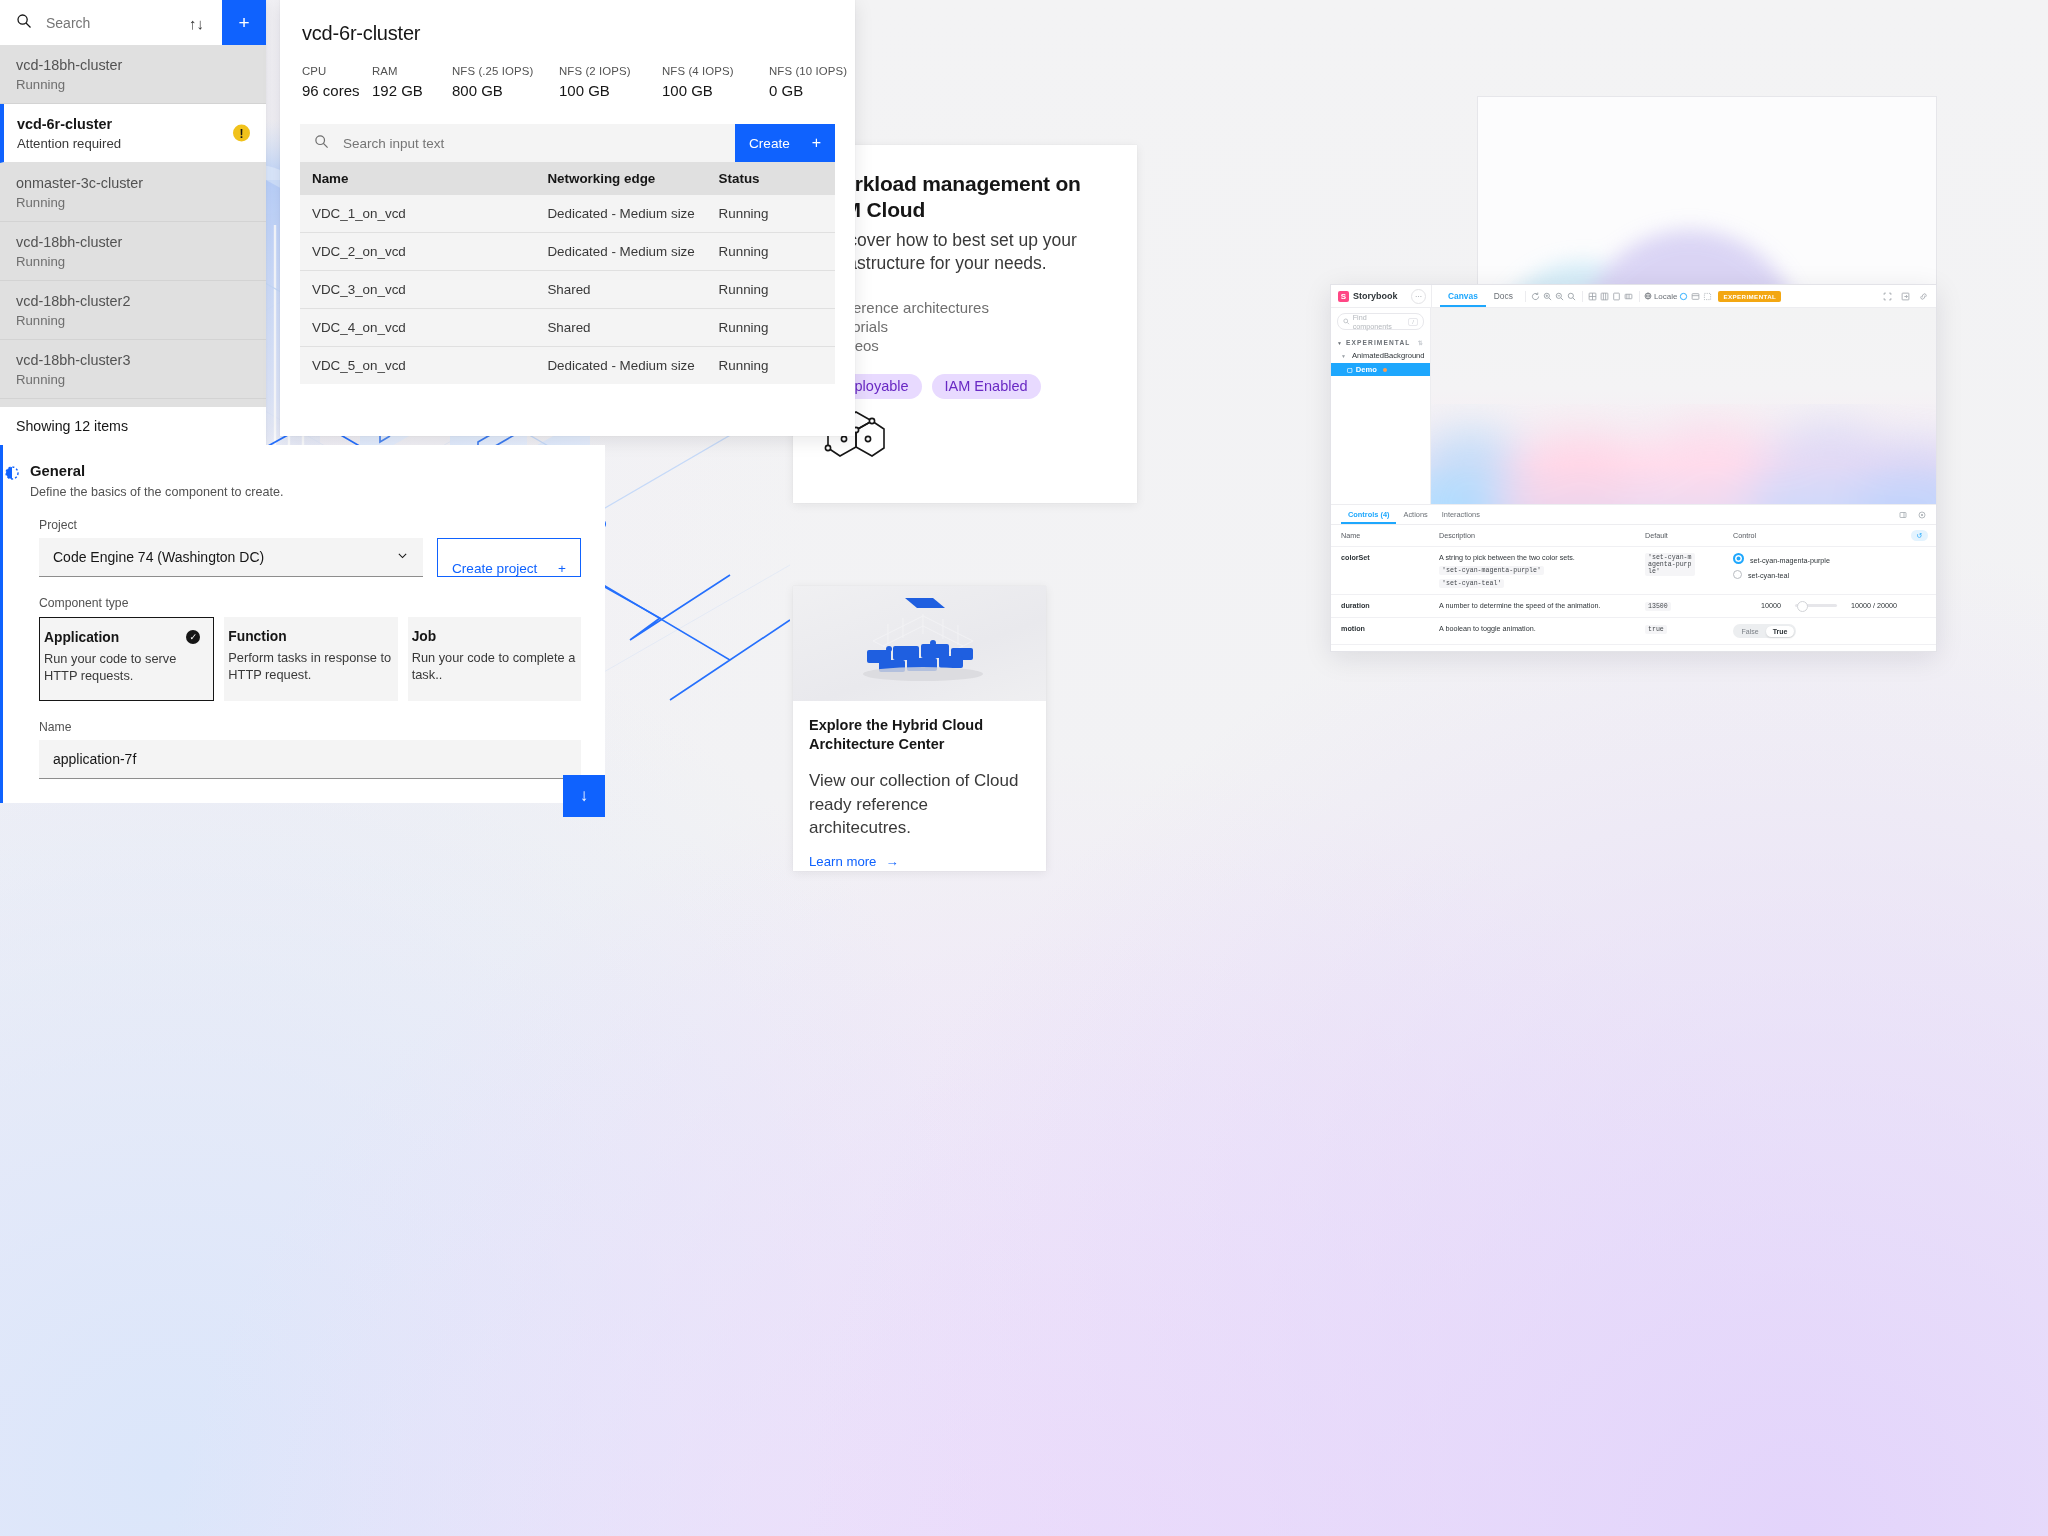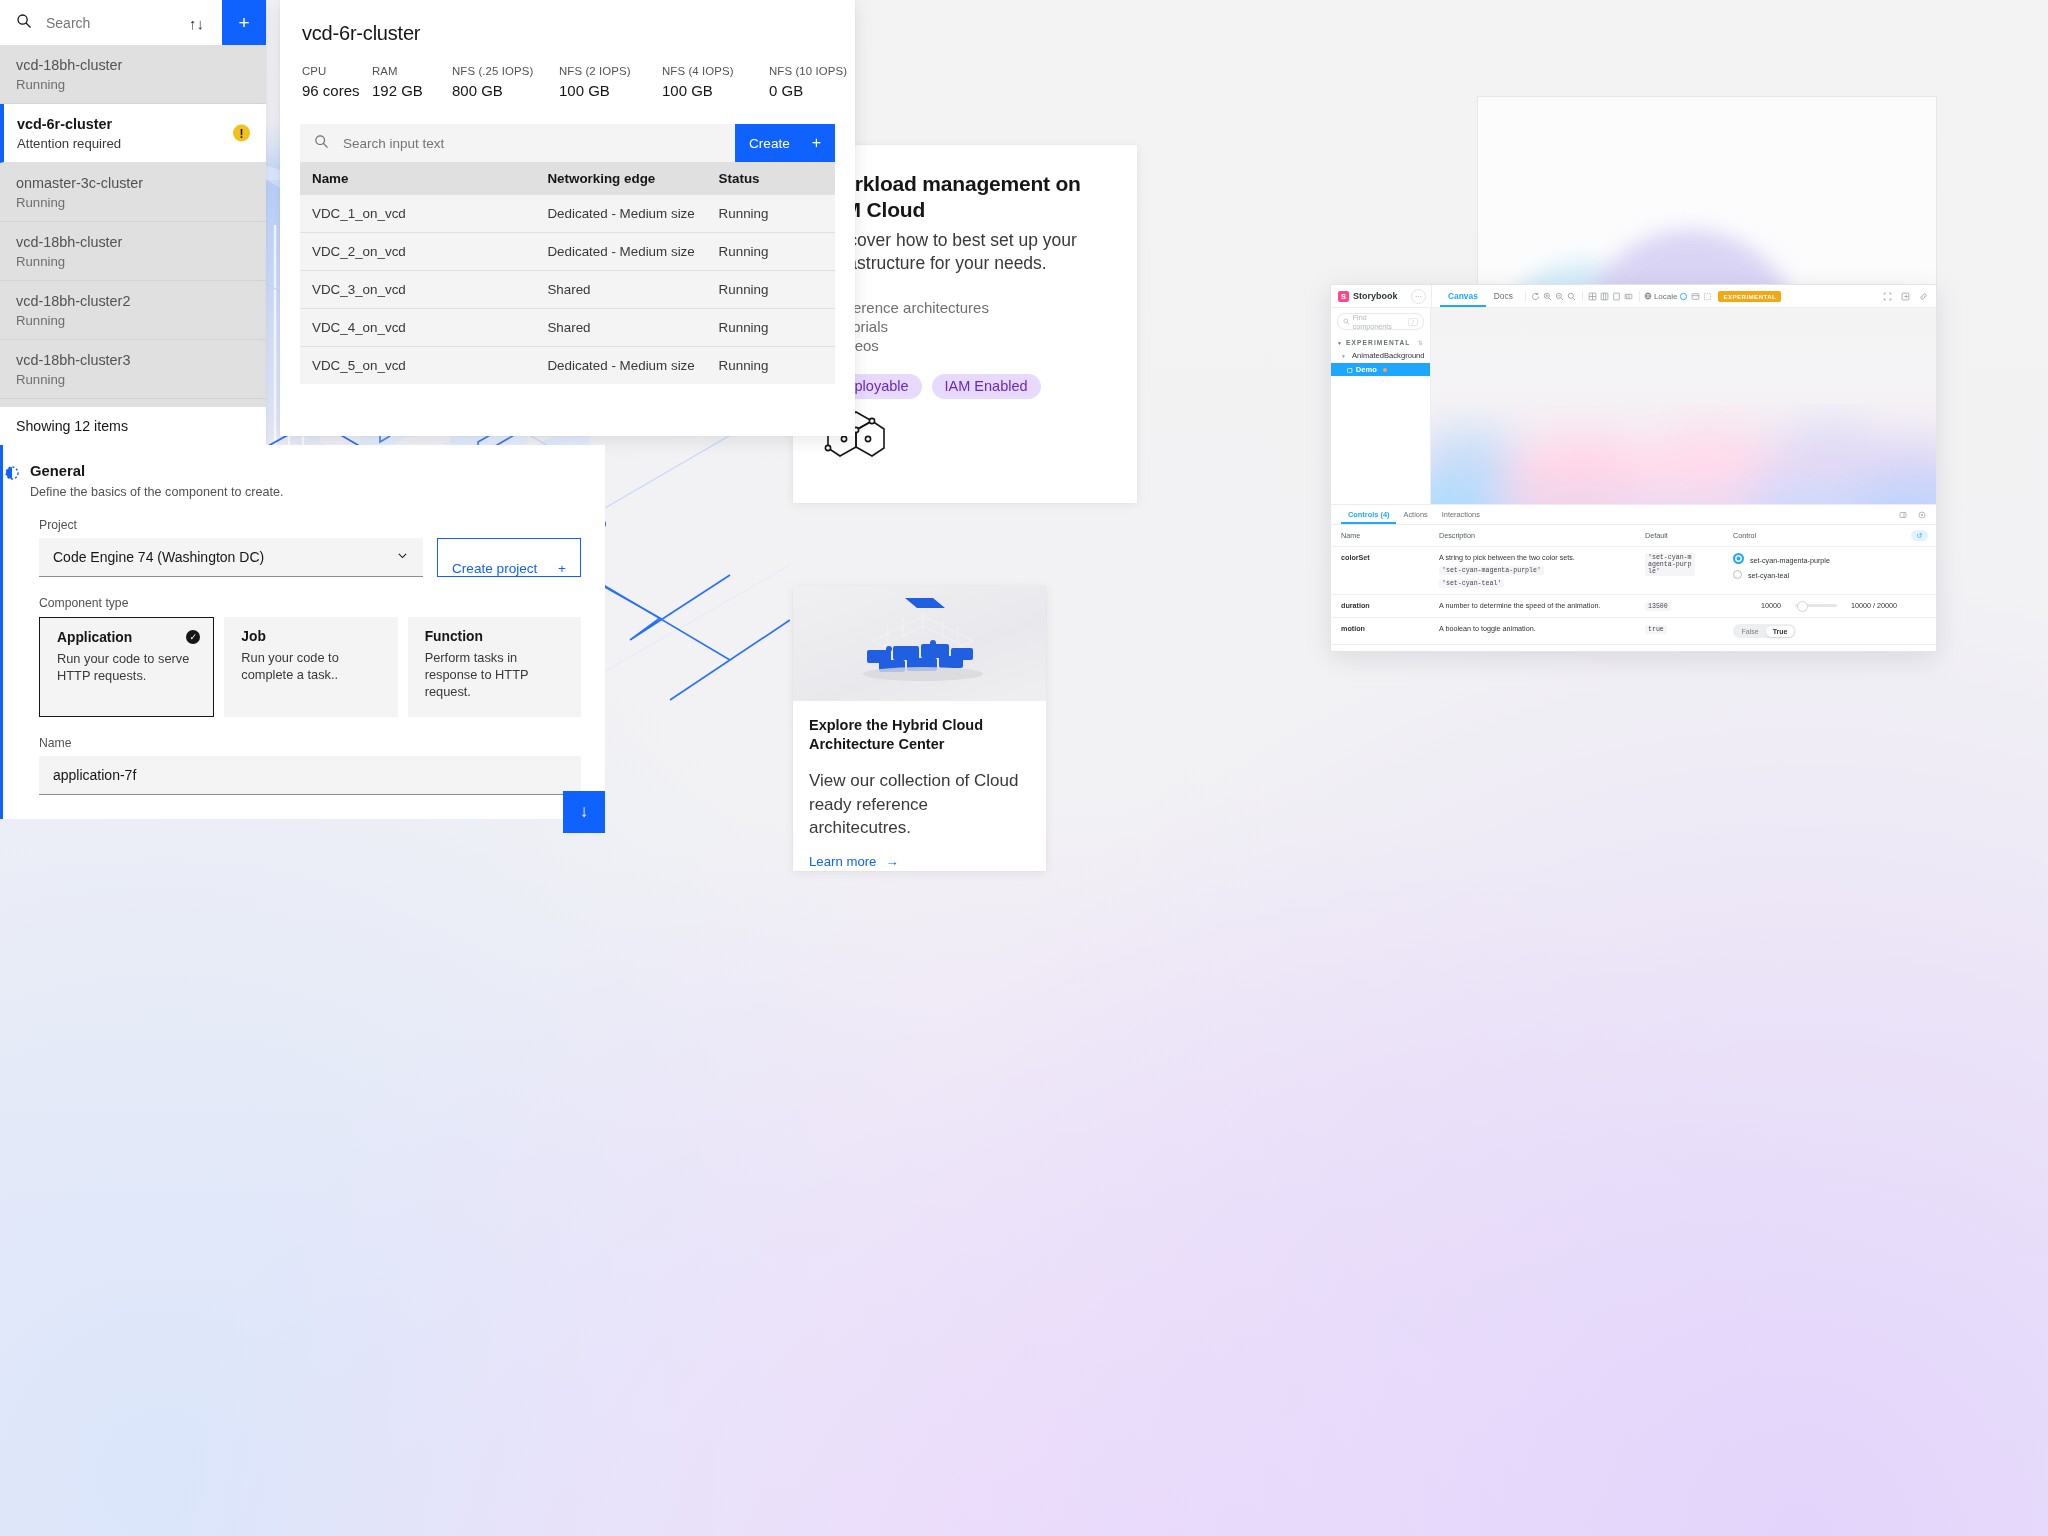--- a/index.html
+++ b/index.html
@@ -95,21 +95,21 @@
   .ce-step-icon{margin-top:3px;flex:0 0 auto;}
   .ce-h-title{font-size:14.8px;font-weight:700;color:#161616;line-height:1.2;}
   .ce-h-sub{font-size:12.6px;color:#525252;margin-top:4px;}
   .ce-label{font-size:12.2px;color:#525252;padding-left:36px;margin-top:19px;}
   .ce-row{display:flex;padding-left:36px;margin-top:6px;padding-right:24px;gap:14px;}
   .ce-select{flex:1;height:39px;background:#f4f4f4;border-bottom:1px solid #8d8d8d;display:flex;align-items:center;
      justify-content:space-between;padding:0 14px;box-sizing:border-box;font-size:14px;color:#161616;cursor:pointer;}
   .ce-create-project{width:144px;height:39px;border:1px solid #0f62fe;box-sizing:border-box;color:#0f62fe;
      font-size:13.6px;display:flex;align-items:flex-end;justify-content:space-between;padding:0 14px;cursor:pointer;}
   .ce-types{display:flex;gap:10px;padding-left:36px;padding-right:24px;margin-top:7px;}
-  .ce-type{flex:1;background:#f4f4f4;padding:12px 17px 16px;box-sizing:border-box;min-height:78px;position:relative;cursor:pointer;}
+  .ce-type{flex:1;background:#f4f4f4;padding:12px 4px 16px;box-sizing:border-box;min-height:78px;position:relative;cursor:pointer;}
   .ce-type.sel{background:#f4f4f4;border:1.6px solid #161616;}
   .ce-type .t{font-size:13.8px;font-weight:700;color:#161616;}
   .ce-type .d{font-size:12.8px;color:#393939;margin-top:5px;line-height:1.35;}
   .ce-check{position:absolute;right:13px;top:12px;width:14px;height:14px;border-radius:50%;background:#161616;
      color:#fff;font-size:9px;display:flex;align-items:center;justify-content:center;}
   .ce-name-input{margin:6px 24px 0 36px;height:39px;background:#f4f4f4;border-bottom:1px solid #8d8d8d;
      display:flex;align-items:center;padding-left:14px;box-sizing:border-box;font-size:14px;color:#161616;}
   .ce-next{position:absolute;right:0;bottom:-14px;width:42px;height:42px;background:#0f62fe;color:#fff;
      display:flex;align-items:center;justify-content:center;cursor:pointer;font-size:17px;}
   .ce-acc{border-top:1px solid #e0e0e0;padding:14px 22px 15px 21px;cursor:pointer;}
@@ -546,26 +546,26 @@
     </div>
 
     <div class="ce-label">Component type</div>
     <div class="ce-types">
       <div class="ce-type sel">
         <div class="t">Application</div>
         <div class="d">Run your code to serve HTTP requests.</div>
         <div class="ce-check">✓</div>
       </div>
       <div class="ce-type">
+        <div class="t">Function</div>
+        <div class="d">Perform tasks in response to HTTP request.</div>
+      </div>
+      <div class="ce-type">
         <div class="t">Job</div>
         <div class="d">Run your code to complete a task..</div>
-      </div>
-      <div class="ce-type">
-        <div class="t">Function</div>
-        <div class="d">Perform tasks in response to HTTP request.</div>
       </div>
     </div>
 
     <div class="ce-label">Name</div>
     <div class="ce-name-input">application-7f</div>
 
     <div class="ce-next">↓</div>
   </div>
 
   <div class="ce-acc">

